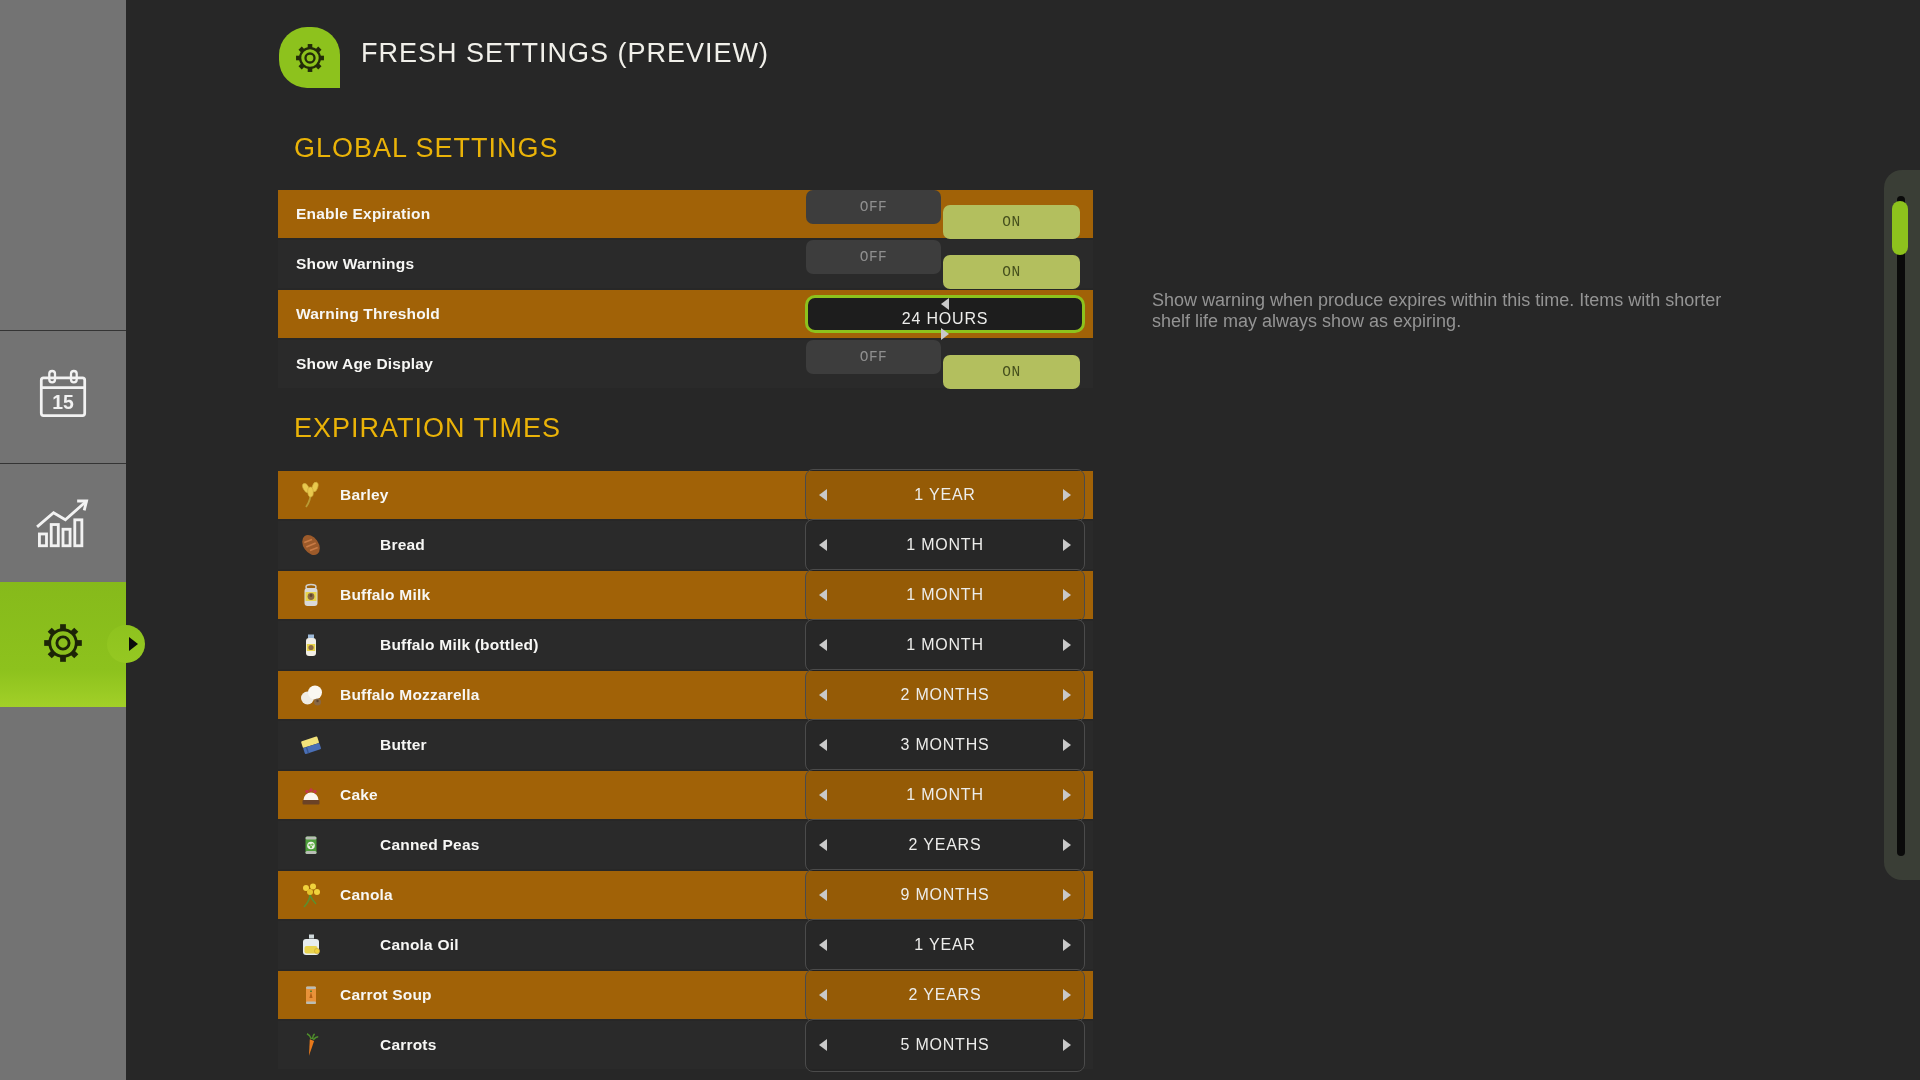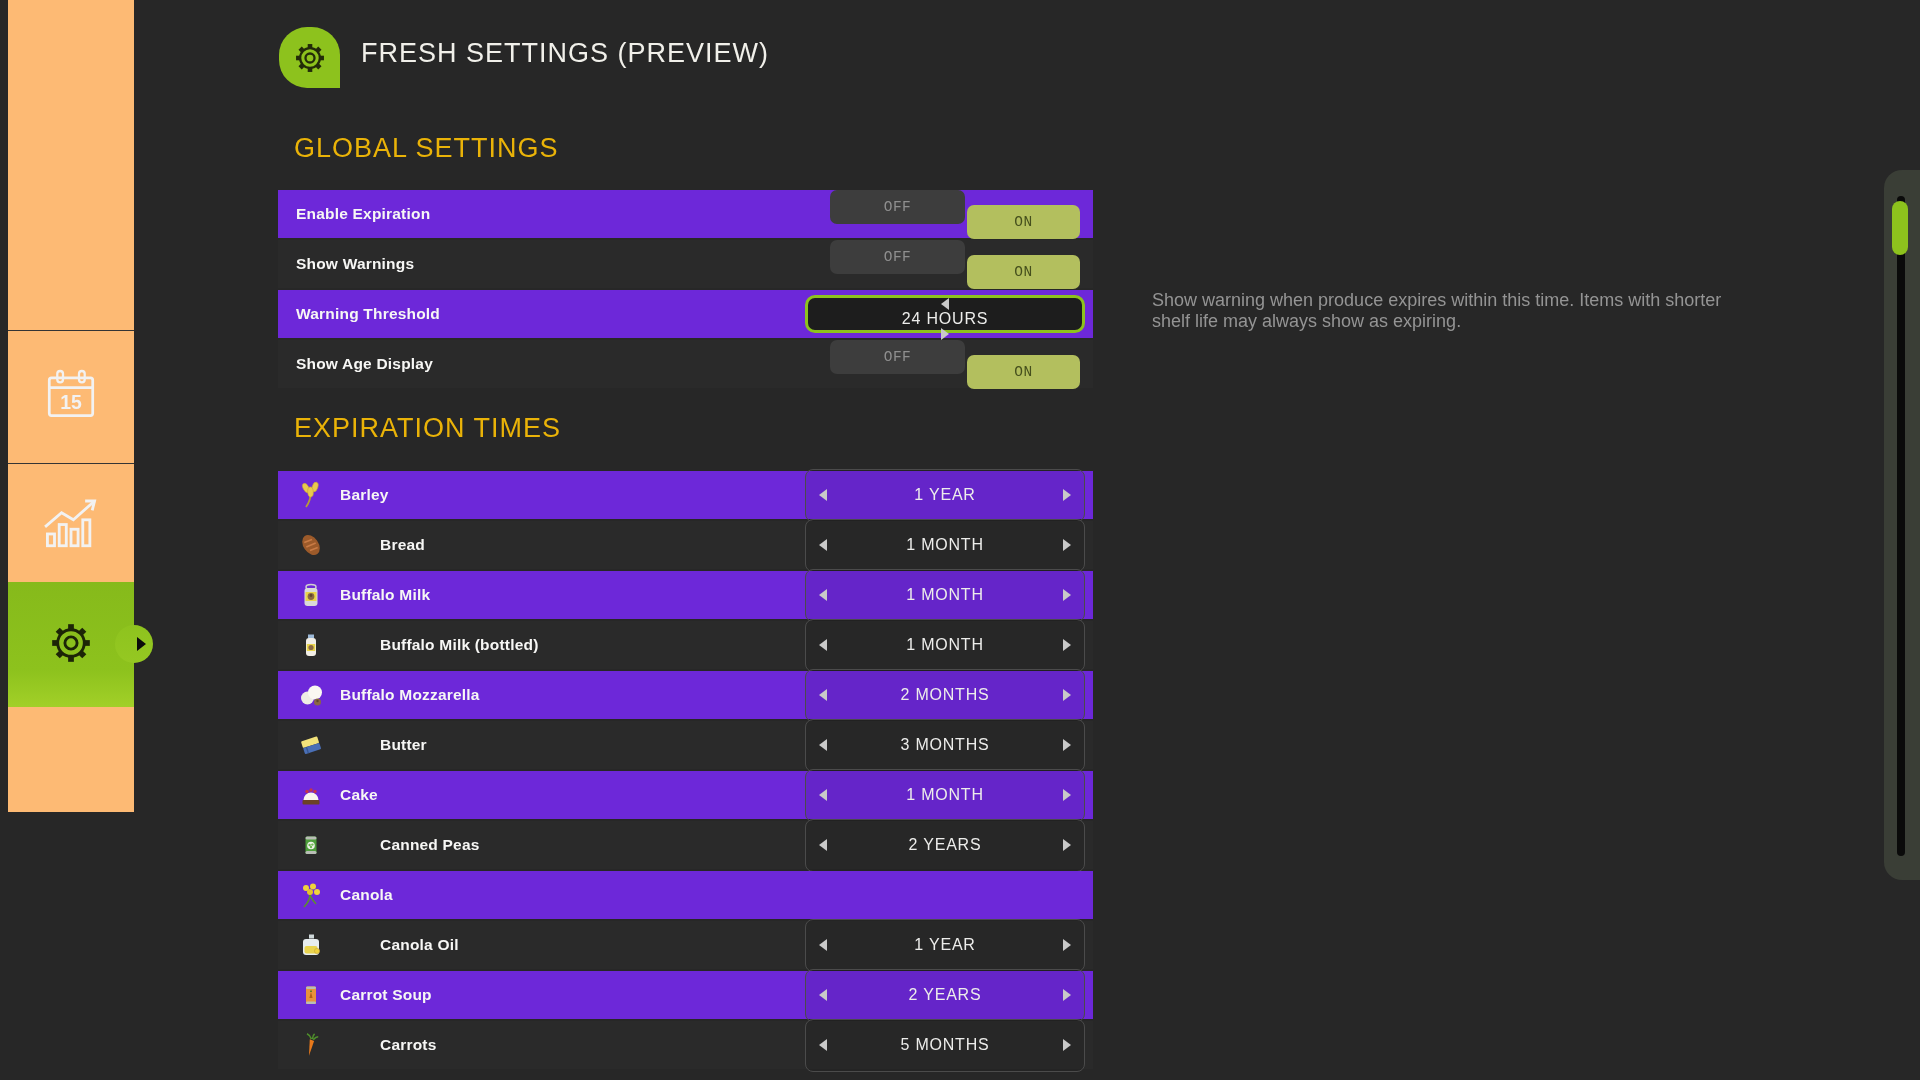--- a/index.html
+++ b/index.html
@@ -1,21 +1,21 @@
 <!DOCTYPE html>
 <html><head>
 <meta charset="utf-8">
 <style>
   * { margin:0; padding:0; box-sizing:border-box; }
   html,body { width:1920px; height:1080px; overflow:hidden; background:#272727;
     font-family:"Liberation Sans","DejaVu Sans",sans-serif; }
   .screen { position:relative; width:1920px; height:1080px; background:var(--bg,#272727); }
 
   
-  .sidebar { position:absolute; left:8px; top:0; width:126px; height:812px; background:#fdba74; }
+  .sidebar { position:absolute; left:0; top:0; width:126px; height:1080px; background:#737373; }
   .side-divider { position:absolute; left:0; width:126px; height:1px; background:#343434; }
   .side-item { position:absolute; left:0; width:126px; display:flex; align-items:center; justify-content:center; cursor:pointer; }
   .side-item.active { background:linear-gradient(180deg,#86ba1b 0%,#8dc21d 70%,#a2d028 100%); }
   .side-tab-bump { position:absolute; left:107px; top:625px; width:38px; height:38px; border-radius:50%;
     background:linear-gradient(180deg,#8ec31e,#95c822); }
   .side-tab-arrow { position:absolute; left:129px; top:637px; width:0; height:0;
     border-top:7px solid transparent; border-bottom:7px solid transparent; border-left:9px solid #0b0b0b; }
 
   
   .app-icon { position:absolute; left:279px; top:27px; width:61px; height:61px; background:#8dc21d;
@@ -26,32 +26,32 @@
   .section-heading { position:absolute; left:294px; font-size:27px; font-weight:normal;
     color:#eab308; letter-spacing:1px; }
   #heading-global { top:133px; }
   #heading-expiration { top:413px; }
 
   
   .rows { position:absolute; left:278px; width:815px; }
   #global-rows { top:190px; }
   #item-rows { top:471px; }
   .row { position:relative; height:48px; margin-bottom:2px; display:flex; align-items:center; padding-left:18px; }
-  .row.alt-a { background:#6d28d9; }
+  .row.alt-a { background:#a16207; }
   .row.alt-b { background:#2a2a2a;gap:40px; }
   .row-label { font-size:15.5px; font-weight:bold; color:#f7f7f5; letter-spacing:0.2px; }
   .item-icon { width:30px; height:30px; display:flex; align-items:center; justify-content:center; margin-right:14px; flex:0 0 auto; }
   .row .control { margin-left:auto; }
 
   
   .toggle-group { display:flex; gap:2px; margin-right:13px; }
   .toggle-btn { width:135px; height:34px; border:none; border-radius:7px; font-size:14.5px;
     font-family:Liberation Mono, monospace; letter-spacing:0.5px; cursor:pointer;
     background:var(--off,#3d3d3d); color:#8f8f8f; }
-  .toggle-btn.on-btn { width:113px;margin-top:15px; }
+  .toggle-btn.on-btn { width:137px;margin-top:15px; }
   .toggle-btn.selected { background:var(--on,#b3bf5e); color:var(--onText,#454f1d); font-weight:normal; }
 
   
   .stepper { position:relative; width:280px; height:53px; margin-right:8px; border:1px solid #4b4b4b;
     border-radius:8px; background:rgba(0,0,0,0.07); display:flex; align-items:center; }
   .stepper.focused { border:3px solid var(--accent,#8dc21d); border-radius:10px; background:#1d1d1d; height:38px;flex-direction:column; }
   .step-btn { background:none; border:none; width:34px; height:100%; display:flex; align-items:center;
     justify-content:center; cursor:pointer; }
   .step-value { flex:1; text-align:center; font-size:16px; color:#ededeb; letter-spacing:0.8px; }
   .tri { display:block; width:0; height:0; border-top:6px solid transparent; border-bottom:6px solid transparent; }
@@ -343,20 +343,29 @@
         <span class="item-icon">
           <svg width="28" height="28" viewBox="0 0 28 28">
       <path d="M13 13 C13 19 10 23 7 26 M13 14 C15 19 17 21 19 23" stroke="#5c8f2e" stroke-width="1.6" fill="none"></path>
       <circle cx="9" cy="7" r="3" fill="#f0d23c"></circle>
             <circle cx="16" cy="5.5" r="3" fill="#f0d23c"></circle>
       <circle cx="20" cy="11" r="3" fill="#f0d23c"></circle>
             <circle cx="13" cy="11" r="3" fill="#e5c32c"></circle>
           </svg>
         </span>
      <span class="row-label">Canola</span>
+     <div class="stepper control ">
+    <button class="step-btn">
+      <span class="tri tri-l"></span>
+          </button>
+    <span class="step-value">9 MONTHS</span>
+    <button class="step-btn">
+      <span class="tri tri-r"></span>
+          </button>
+  </div>
       </div>
       <div class="row alt-b">
         <span class="item-icon">
           <svg width="28" height="28" viewBox="0 0 28 28">
       <rect x="12" y="3.5" width="5" height="4" fill="#cfd8da"></rect>
       <path d="M9 8 h10 a3 3 0 0 1 3 3 v10 a3 3 0 0 1 -3 3 h-10 a3 3 0 0 1 -3 -3 v-10 a3 3 0 0 1 3 -3 z" fill="#e7edef"></path>
       <rect x="7.5" y="15" width="13" height="7.5" rx="2" fill="#e9d44f"></rect>
       <circle cx="20" cy="20" r="2.6" fill="#f0d23c" stroke="#c7a637" stroke-width="0.6"></circle>
           </svg>
         </span>

